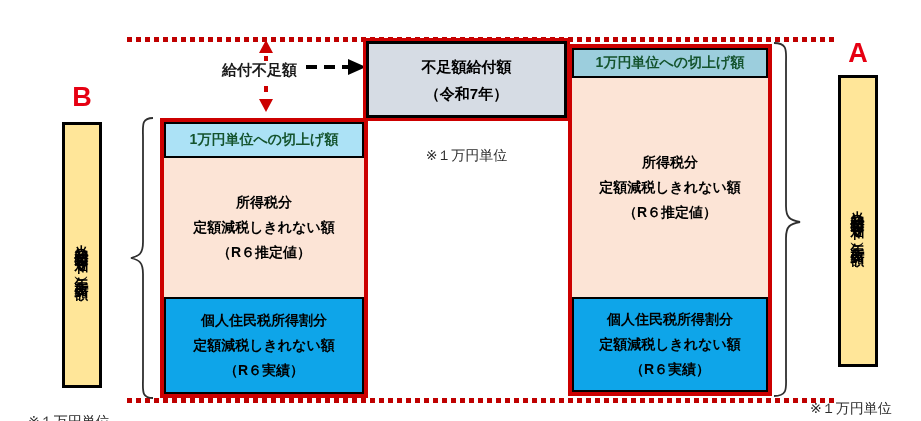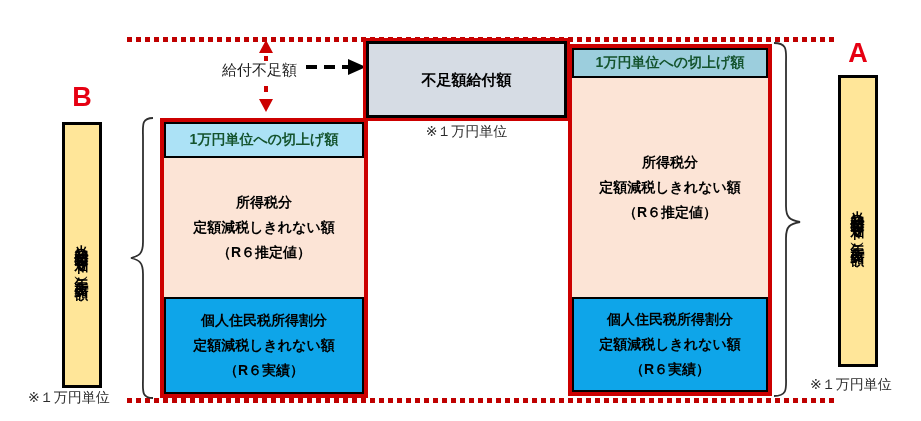--- a/index.html
+++ b/index.html
@@ -1,32 +1,32 @@
 <!DOCTYPE html>
 <html><head>
 <meta charset="utf-8">
 <style>
   html,body{margin:0;padding:0;background:#fff;font-family:"Liberation Sans","DejaVu Sans",sans-serif;}
   .canvas{position:relative;width:921px;height:421px;background:#ffffff;overflow:hidden;}
   .abs{position:absolute;}
   .dotline{height:5px;background:repeating-linear-gradient(90deg,#bf0000 0 5px,transparent 5px 9px);}
   .hdr{font-size:15px;font-weight:bold;color:#1a1a1a;text-align:center;white-space:nowrap;}
   .marker{font-size:27px;font-weight:bold;color:#e60012;text-align:center;line-height:1;}
-  .note{font-size:14px;color:#2b2b2b;white-space:nowrap;}
+  .note{font-size:14px;color:#2b2b2b;white-space:nowrap;margin-top:24px;}
   .vreq{background:#ffe699;border:3px solid #000;display:flex;align-items:center;justify-content:center;
         writing-mode:vertical-rl;font-weight:bold;font-size:14px;letter-spacing:2px;color:#000;box-sizing:border-box;}
   .col{border:4px solid #cc0000;background:#fce4d6;box-sizing:border-box;}
   .bluebox{border:2px solid #000;box-sizing:border-box;display:flex;align-items:center;justify-content:center;
            font-weight:bold;font-size:14px;color:#14532d;white-space:nowrap;}
   .greenbox{background:#0ea5e9;border:2px solid #000;box-sizing:border-box;}
   .txtstack{display:flex;flex-direction:column;align-items:center;justify-content:center;height:100%;
             font-weight:bold;font-size:14px;line-height:25px;color:#000;text-align:center;}
   .graybox{background:#d6dce4;border:3px solid #000;box-shadow:0 0 0 3px #cc0000;box-sizing:border-box;}
   .graybox .txtstack{line-height:27px;font-size:15px;}
-  .gaplabel{font-size:15px;font-weight:normal;color:#1a1a1a;white-space:nowrap;}
+  .gaplabel{font-size:15px;font-weight:bold;color:#1a1a1a;white-space:nowrap;}
 </style>
 </head>
 <body>
 
 <div class="canvas">
 
 
   <div class="abs dotline" style="left:127px;top:37px;width:710px;"></div>
   <div class="abs dotline" style="left:127px;top:398px;width:710px;"></div>
 
@@ -56,20 +56,21 @@
   <div class="abs" style="left:306px;top:58px;width:60px;height:18px;">
     <svg width="60" height="18" viewBox="0 0 60 18">
       <line x1="0" y1="9" x2="42" y2="9" stroke="#000" stroke-width="4" stroke-dasharray="11,7"></line>
       <polygon points="60,9 42,1 42,17" fill="#000"></polygon>
     </svg>
   </div>
 
   <div class="abs graybox" style="left:366px;top:41px;width:201px;height:77px;">
     <div class="txtstack">
       <span>不足額給付額</span>
+      <span>（令和7年）</span>
     </div>
   </div>
   <div class="abs note" style="left:365px;top:123px;width:203px;text-align:center;">※１万円単位</div>
 
   <div class="abs col" style="left:160px;top:118px;width:208px;height:280px;">
     <div class="bluebox" style="position:absolute;left:0;top:0;width:200px;height:36px;background:#ace2f6;">
       <span>1万円単位への切上げ額</span>
     </div>
     <div style="position:absolute;left:0;top:36px;width:200px;height:139px;">
       <div class="txtstack">

